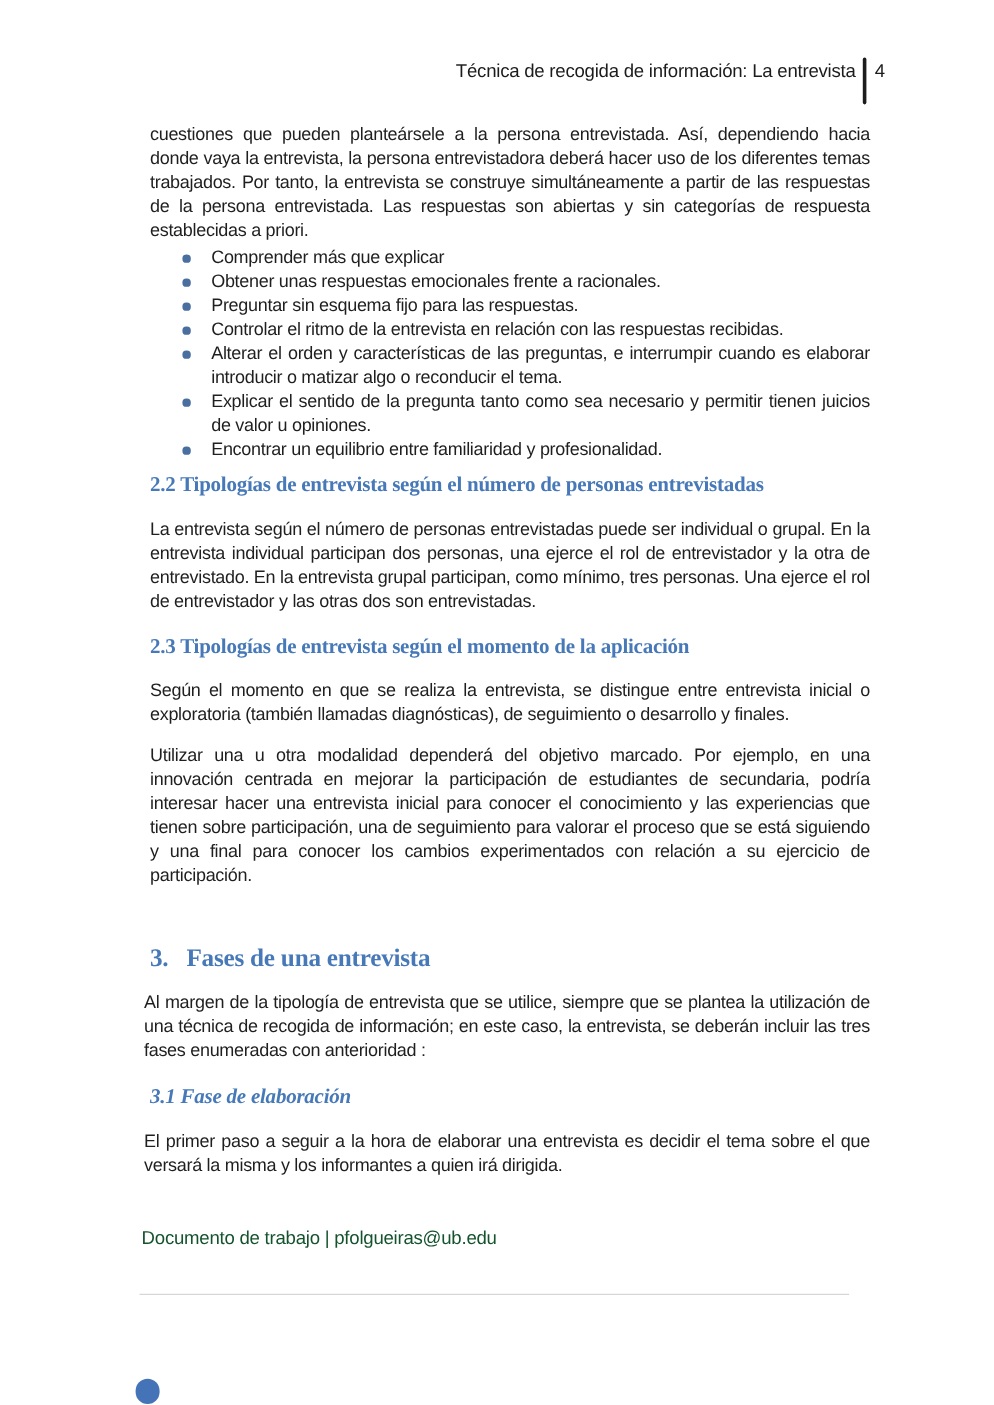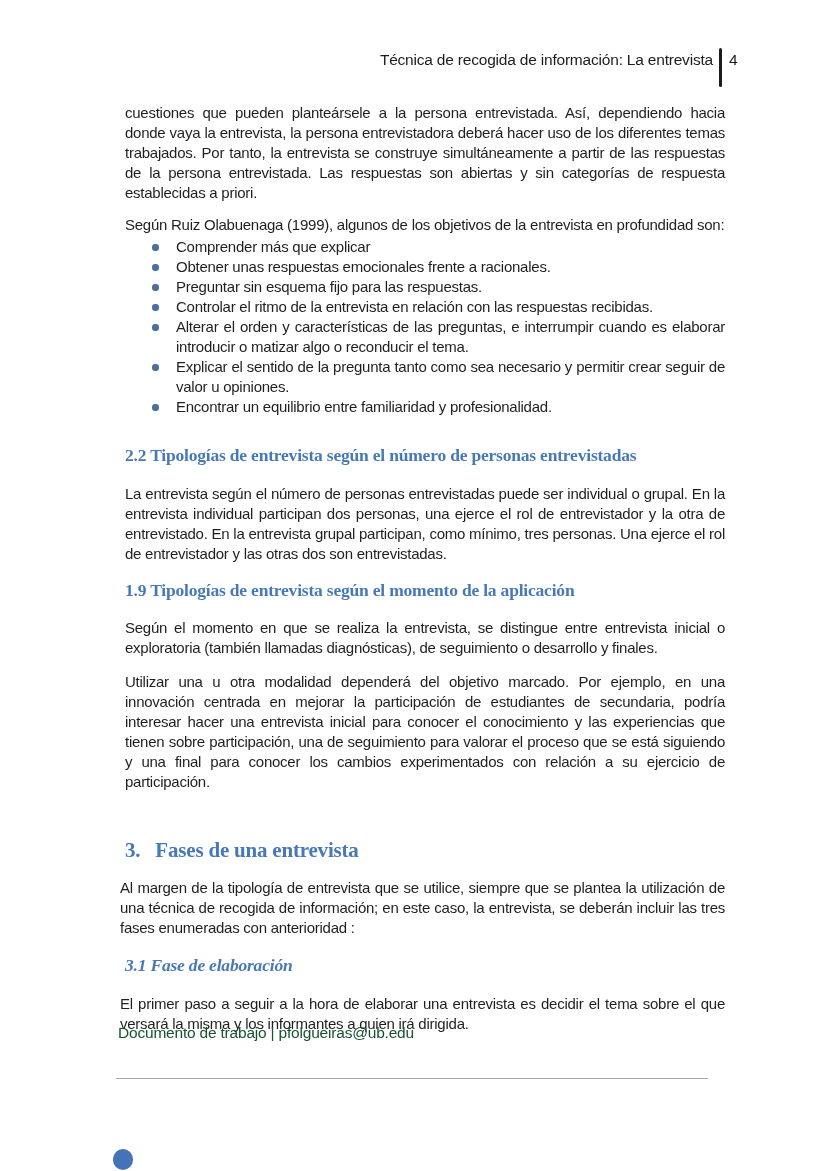--- a/index.html
+++ b/index.html
@@ -50,21 +50,21 @@
     margin:7px 0 0 27px;
   }
   .li-text { flex:1; margin-left:17.5px; text-align:justify; }
   .h-sub {
     font-family:"Liberation Serif", serif;
     font-weight:bold;
     color:#4779b8;
     font-size:17.5px; line-height:21px;
     letter-spacing:-0.2px;
   }
-  .h-22 { margin-top:28px; }
+  .h-22 { margin-top:8px; }
   .h-23 { margin-top:16px; }
   .h-31 { margin-top:17px;font-style:italic; }
   .h-main {
     font-family:"Liberation Serif", serif;
     font-weight:bold;
     color:#4779b8;
     font-size:21px; line-height:25px;
     margin-top:46px;
     letter-spacing:-0.2px;
   }
@@ -97,21 +97,20 @@
 <div class="page">
 
   <div class="header-title">Técnica de recogida de información: La entrevista</div>
   <div class="header-bar"></div>
   <div class="header-page">4</div>
 
   <div class="content">
 
     <p class="p-first">cuestiones que pueden planteársele a la persona entrevistada. Así, dependiendo hacia donde vaya la entrevista, la persona entrevistadora deberá hacer uso de los diferentes temas trabajados. Por tanto, la entrevista se construye simultáneamente a partir de las respuestas de la persona entrevistada. Las respuestas son abiertas y sin categorías de respuesta establecidas a priori.</p>
 
-    <p class="p-intro">Según Ruiz Olabuenaga (1999), algunos de los objetivos de la entrevista en profundidad son:</p>
 
     <ul class="objectives">
       <li>
         <span class="bullet-dot"></span>
         <span class="li-text">Comprender más que explicar</span>
       </li>
       <li>
         <span class="bullet-dot"></span>
         <span class="li-text">Obtener unas respuestas emocionales frente a racionales.</span>
       </li>
@@ -122,32 +121,32 @@
       <li>
         <span class="bullet-dot"></span>
         <span class="li-text">Controlar el ritmo de la entrevista en relación con las respuestas recibidas.</span>
       </li>
       <li>
         <span class="bullet-dot"></span>
         <span class="li-text">Alterar el orden y características de las preguntas, e interrumpir cuando es elaborar introducir o matizar algo o reconducir el tema.</span>
       </li>
       <li>
         <span class="bullet-dot"></span>
-        <span class="li-text">Explicar el sentido de la pregunta tanto como sea necesario y permitir crear seguir de valor u opiniones.</span>
+        <span class="li-text">Explicar el sentido de la pregunta tanto como sea necesario y permitir tienen juicios de valor u opiniones.</span>
       </li>
       <li>
         <span class="bullet-dot"></span>
         <span class="li-text">Encontrar un equilibrio entre familiaridad y profesionalidad.</span>
       </li>
     </ul>
 
     <div class="h-sub h-22">2.2 Tipologías de entrevista según el número de personas entrevistadas</div>
     <p class="p-22">La entrevista según el número de personas entrevistadas puede ser individual o grupal. En la entrevista individual participan dos personas, una ejerce el rol de entrevistador y la otra de entrevistado. En la entrevista grupal participan, como mínimo, tres personas. Una ejerce el rol de entrevistador y las otras dos son entrevistadas.</p>
 
-    <div class="h-sub h-23">1.9 Tipologías de entrevista según el momento de la aplicación</div>
+    <div class="h-sub h-23">2.3 Tipologías de entrevista según el momento de la aplicación</div>
     <p class="p-23a">Según el momento en que se realiza la entrevista, se distingue entre entrevista inicial o exploratoria (también llamadas diagnósticas), de seguimiento o desarrollo y finales.</p>
     <p class="p-23b">Utilizar una u otra modalidad dependerá del objetivo marcado. Por ejemplo, en una innovación centrada en mejorar la participación de estudiantes de secundaria, podría interesar hacer una entrevista inicial para conocer el conocimiento y las experiencias que tienen sobre participación, una de seguimiento para valorar el proceso que se está siguiendo y una final para conocer los cambios experimentados con relación a su ejercicio de participación.</p>
 
     <div class="h-main">
       <span class="h-num">3.</span><span>Fases de una entrevista</span>
     </div>
     <p class="p-3">Al margen de la tipología de entrevista que se utilice, siempre que se plantea la utilización de una técnica de recogida de información; en este caso, la entrevista, se deberán incluir las tres fases enumeradas con anterioridad :</p>
 
     <div class="h-sub h-31">3.1 Fase de elaboración</div>
     <p class="p-31">El primer paso a seguir a la hora de elaborar una entrevista es decidir el tema sobre el que versará la misma y los informantes a quien irá dirigida.</p>

